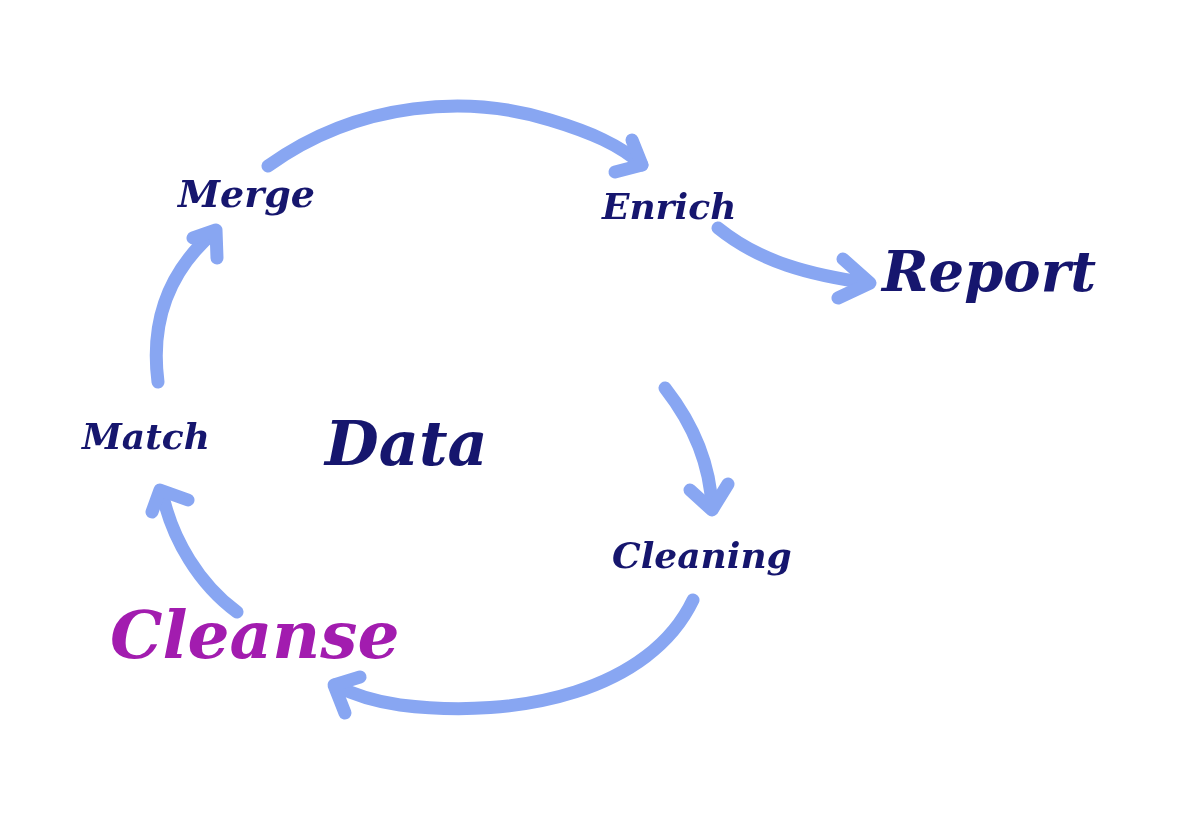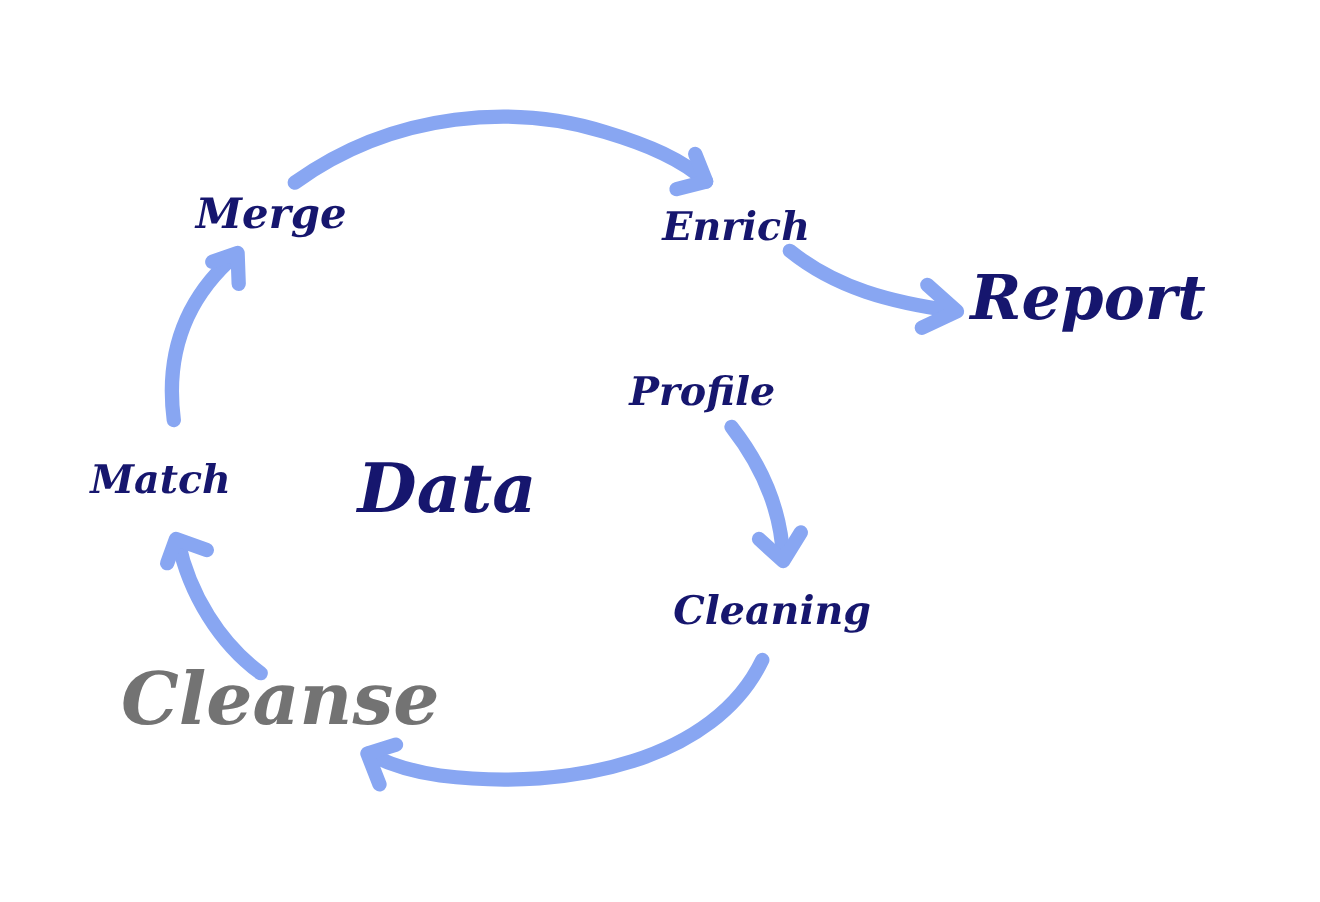--- a/index.html
+++ b/index.html
@@ -49,20 +49,19 @@
     </g>
 
     <g>
       <path d="M158,382 C150,320 170,270 214,232"></path>
       <path d="M193,238 L216,230 L217,258"></path>
     </g>
   </svg>
 
   <div class="lbl" style="left:325px;top:370px;font-size:62px;margin-top:43px;">Data</div>
 
-  <div class="lbl" style="left:572px;top:338px;font-size:36px;">Profile</div>
   <div class="lbl" style="left:612px;top:537px;font-size:36px;">Cleaning</div>
-  <div class="lbl" style="left:110px;top:602px;font-size:66px;color:#737373;">Cleanse</div>
+  <div class="lbl" style="left:110px;top:602px;font-size:66px;color:#a21caf;">Cleanse</div>
   <div class="lbl" style="left:178px;top:175px;font-size:38px;">Merge</div>
   <div class="lbl" style="left:82px;top:418px;font-size:36px;">Match</div>
   <div class="lbl" style="left:882px;top:243px;font-size:56px;">Report</div>
   <div class="lbl" style="left:602px;top:188px;font-size:36px;">Enrich</div>
 </div>
 
 </body></html>

